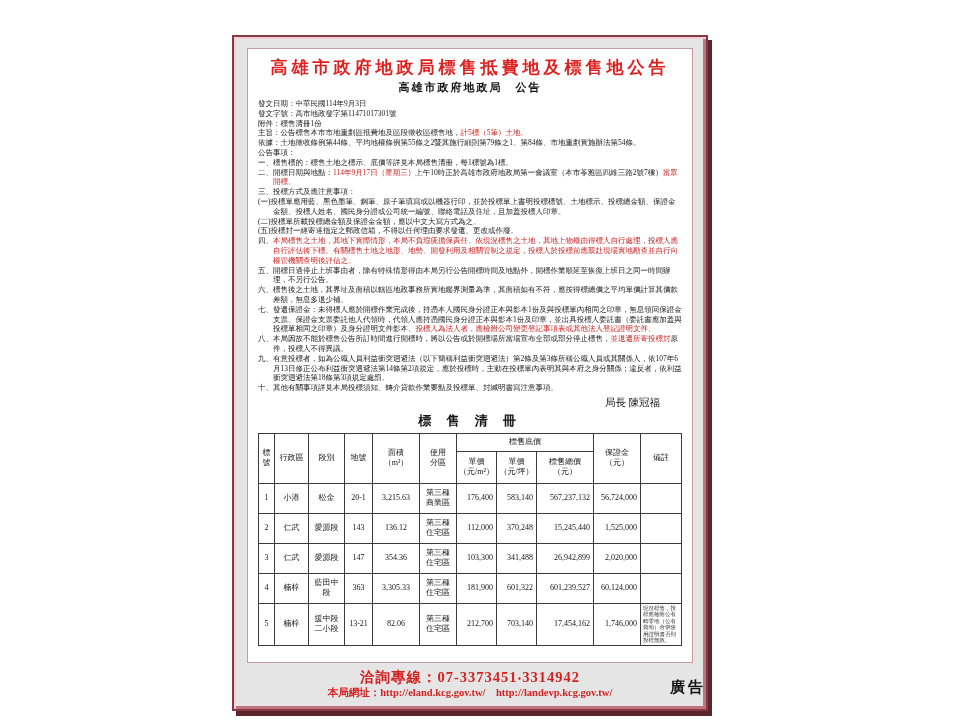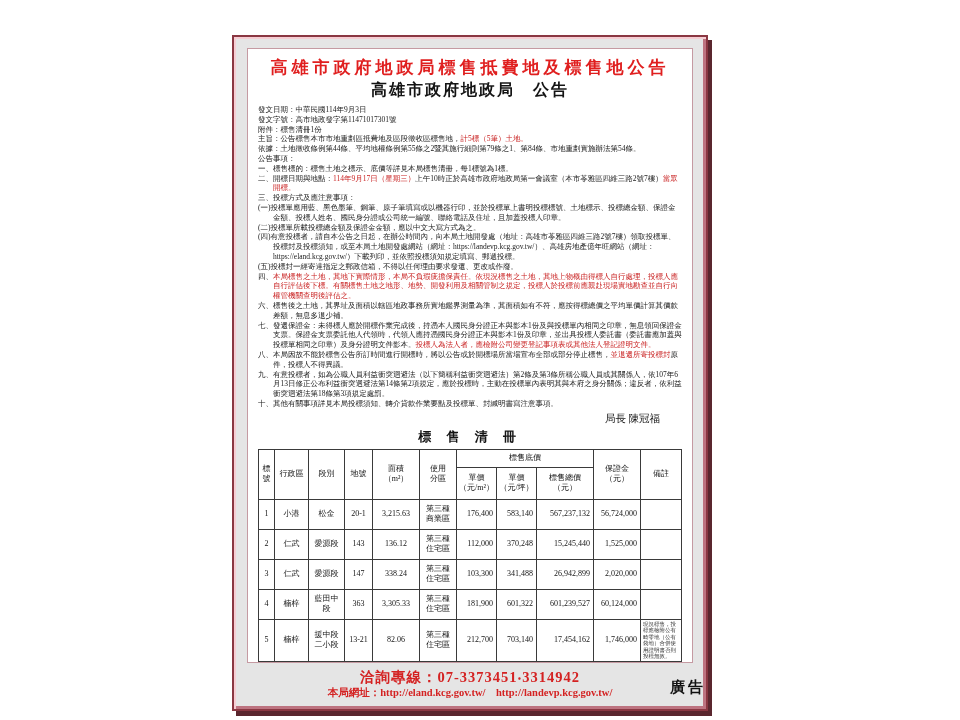--- a/index.html
+++ b/index.html
@@ -15,21 +15,21 @@
   .page{
     position:absolute;left:13px;top:11px;right:13px;bottom:46px;
     background:#ffffff;border:1px solid #c59aa2;box-sizing:border-box;
     padding:5px 10px 0 10px;overflow:hidden;
   }
   .doc-title{
     text-align:center;color:#e01f1f;font-weight:bold;font-size:17px;
     letter-spacing:4px;margin:2px 0 1px 0;white-space:nowrap;
   }
   .doc-subtitle{
-    text-align:center;color:#141414;font-weight:bold;font-size:16px;
+    text-align:center;color:#141414;font-weight:bold;font-size:11px;
     letter-spacing:2px;margin:0 0 4px 0;
   }
   .body-text{font-size:7.5px;line-height:9.8px;color:#1a1a1a;}
   .p{padding-left:15px;text-indent:-15px;}
   .red{color:#c92222;}
   .sig{text-align:right;font-size:10.5px;color:#141414;padding-right:22px;margin-top:3px;}
   .roster-title{
     text-align:center;font-size:13px;font-weight:bold;color:#141414;
     letter-spacing:6px;margin:2px 0 3px 0;
   }
@@ -68,23 +68,23 @@
         <div class="p"><span>發文字號：高市地政發字第11471017301號</span></div>
         <div class="p"><span>附件：標售清冊1份</span></div>
         <div class="p"><span>主旨：公告標售本市市地重劃區抵費地及區段徵收區標售地，</span><span class="red">計5標（5筆）土地。</span></div>
         <div class="p"><span>依據：土地徵收條例第44條、平均地權條例第55條之2暨其施行細則第79條之1、第84條、市地重劃實施辦法第54條。</span></div>
         <div class="p"><span>公告事項：</span></div>
         <div class="p"><span>一、標售標的：標售土地之標示、底價等詳見本局標售清冊，每1標號為1標。</span></div>
         <div class="p"><span>二、開標日期與地點：</span><span class="red">114年9月17日（星期三）</span><span>上午10時正於高雄市政府地政局第一會議室（本市苓雅區四維三路2號7樓）</span><span class="red">當眾開標。</span></div>
         <div class="p"><span>三、投標方式及應注意事項：</span></div>
         <div class="p"><span>(一)投標單應用藍、黑色墨筆、鋼筆、原子筆填寫或以機器行印，並於投標單上書明投標標號、土地標示、投標總金額、保證金金額、投標人姓名、國民身分證或公司統一編號、聯絡電話及住址，且加蓋投標人印章。</span></div>
         <div class="p"><span>(二)投標單所載投標總金額及保證金金額，應以中文大寫方式為之。</span></div>
-        <div class="p"><span>(四)有意投標者，請自本公告之日起，在辦公時間內，向本局土地開發處（地址：高雄市苓雅區四維三路2號7樓）領取投標單、投標封及投標須知，或至本局土地開發處網站（網址：https://landevp.kcg.gov.tw/）、高雄房地產億年旺網站（網址：https://eland.kcg.gov.tw/）下載列印，並依照投標須知規定填寫、郵遞投標。</span></div>
         <div class="p"><span>(五)投標封一經寄達指定之郵政信箱，不得以任何理由要求發還、更改或作廢。</span></div>
         <div class="p"><span>四、</span><span class="red">本局標售之土地，其地下實際情形，本局不負瑕疵擔保責任。依現況標售之土地，其地上物概由得標人自行處理，投標人應自行評估後下標。有關標售土地之地形、地勢、開發利用及相關管制之規定，投標人於投標前應親赴現場實地勘查並自行向權管機關查明後評估之。</span></div>
+        <div class="p"><span>五、開標日適停止上班事由者，除有特殊情形得由本局另行公告開標時間及地點外，開標作業順延至恢復上班日之同一時間辦理，不另行公告。</span></div>
         <div class="p"><span>六、標售後之土地，其界址及面積以轄區地政事務所實地鑑界測量為準，其面積如有不符，應按得標總價之平均單價計算其價款差額，無息多退少補。</span></div>
         <div class="p"><span>七、發還保證金：未得標人應於開標作業完成後，持憑本人國民身分證正本與影本1份及與投標單內相同之印章，無息領回保證金支票。保證金支票委託他人代領時，代領人應持憑國民身分證正本與影本1份及印章，並出具投標人委託書（委託書應加蓋與投標單相同之印章）及身分證明文件影本。</span><span class="red">投標人為法人者，應檢附公司變更登記事項表或其他法人登記證明文件。</span></div>
         <div class="p"><span>八、本局因故不能於標售公告所訂時間進行開標時，將以公告或於開標場所當場宣布全部或部分停止標售，</span><span class="red">並退還所寄投標封</span><span>原件，投標人不得異議。</span></div>
         <div class="p"><span>九、有意投標者，如為公職人員利益衝突迴避法（以下簡稱利益衝突迴避法）第2條及第3條所稱公職人員或其關係人，依107年6月13日修正公布利益衝突迴避法第14條第2項規定，應於投標時，主動在投標單內表明其與本府之身分關係；違反者，依利益衝突迴避法第18條第3項規定處罰。</span></div>
         <div class="p"><span>十、其他有關事項詳見本局投標須知、轉介貸款作業要點及投標單、封緘明書寫注意事項。</span></div>
       </div>
     <div class="sig">局長 陳冠福</div>
     <div class="roster-title">標 售 清 冊</div>
     <table class="roster">
       <colgroup>
@@ -152,21 +152,21 @@
             <td class="num">370,248</td>
             <td class="num">15,245,440</td>
             <td class="num">1,525,000</td>
             <td class="remark"></td>
           </tr>
           <tr>
             <td>3</td>
             <td>仁武</td>
             <td>愛源段</td>
             <td>147</td>
-            <td>338.24</td>
+            <td>354.36</td>
             <td>第三種
 住宅區</td>
             <td class="num">103,300</td>
             <td class="num">341,488</td>
             <td class="num">26,942,899</td>
             <td class="num">2,020,000</td>
             <td class="remark"></td>
           </tr>
           <tr>
             <td>4</td>

